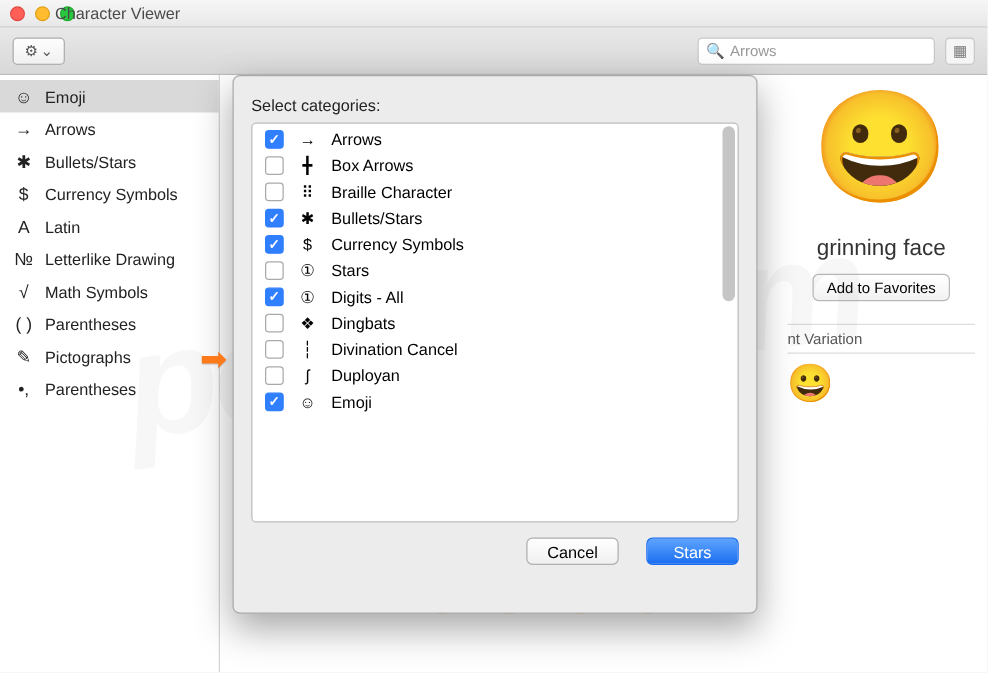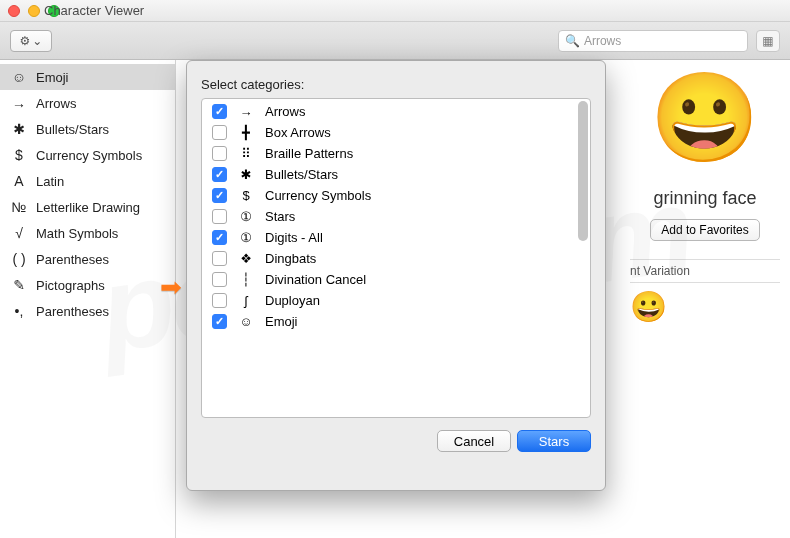--- a/index.html
+++ b/index.html
@@ -40,21 +40,21 @@
 .sheet { position: absolute; left: 186px; top: 60px; width: 420px; height: 431px; background: #ececec; border: 1px solid #aaa; border-radius: 6px; box-shadow: 0 12px 30px rgba(0,0,0,.35); padding: 16px 14px 12px; z-index: 10; }
 .sheet h4 { font-size: 13px; font-weight: 400; color: #222; margin-bottom: 6px; }
 .listwrap { background: #fff; border: 1px solid #bdbdbd; border-radius: 4px; height: 320px; overflow: hidden; position: relative; }
 .list { padding: 2px 0; }
 .lrow { display: flex; align-items: center; gap: 10px; padding: 3px 10px; font-size: 13px; }
 .cb { width: 15px; height: 15px; border: 1px solid #aaa; border-radius: 3px; background: #fff; flex-shrink: 0; display: flex; align-items: center; justify-content: center; }
 .cb.on { background: #2f7fff; border-color: #2f7fff; }
 .cb.on::after { content: "✓"; color: #fff; font-size: 11px; font-weight: bold; }
 .lic { width: 18px; text-align: center; }
 .scrollbar { position: absolute; right: 2px; top: 2px; width: 10px; height: 140px; background: #c5c5c5; border-radius: 5px; }
-.sheetbtns { display: flex; justify-content: flex-end; gap: 6px; margin-top: 12px; }
+.sheetbtns { display: flex; justify-content: flex-end; gap: 22px; margin-top: 12px; }
 .btn { min-width: 74px; height: 22px; border-radius: 5px; font-size: 13px; border: 1px solid #b0b0b0; background: linear-gradient(#fff,#f0f0f0); }
 .btn.primary { background: linear-gradient(#5ea4ff,#1a6ef0); color: #fff; border-color: #1a6ef0; }
 
 .arrow-pointer { position: absolute; left: 160px; top: 272px; z-index: 20; color: #ff7a1a; font-size: 26px; text-shadow: 0 1px 1px rgba(0,0,0,.2); }
 
 .watermark { position: absolute; left: 50%; top: 50%; transform: translate(-50%,-50%) rotate(-8deg); font-size: 120px; font-weight: 700; color: rgba(150,150,150,.08); font-style: italic; pointer-events: none; z-index: 1; letter-spacing: -4px; white-space: nowrap; }
 </style>
 </head>
 <body>
 
@@ -156,21 +156,21 @@
           <span>Arrows</span>
         </div>
         <div class="lrow">
           <span class="cb"></span>
           <span class="lic">╋</span>
           <span>Box Arrows</span>
         </div>
         <div class="lrow">
           <span class="cb"></span>
           <span class="lic">⠿</span>
-          <span>Braille Patterns</span>
+          <span>Braille Character</span>
         </div>
         <div class="lrow">
           <span class="cb on"></span>
           <span class="lic">✱</span>
           <span>Bullets/Stars</span>
         </div>
         <div class="lrow">
           <span class="cb on"></span>
           <span class="lic">$</span>
           <span>Currency Symbols</span>

